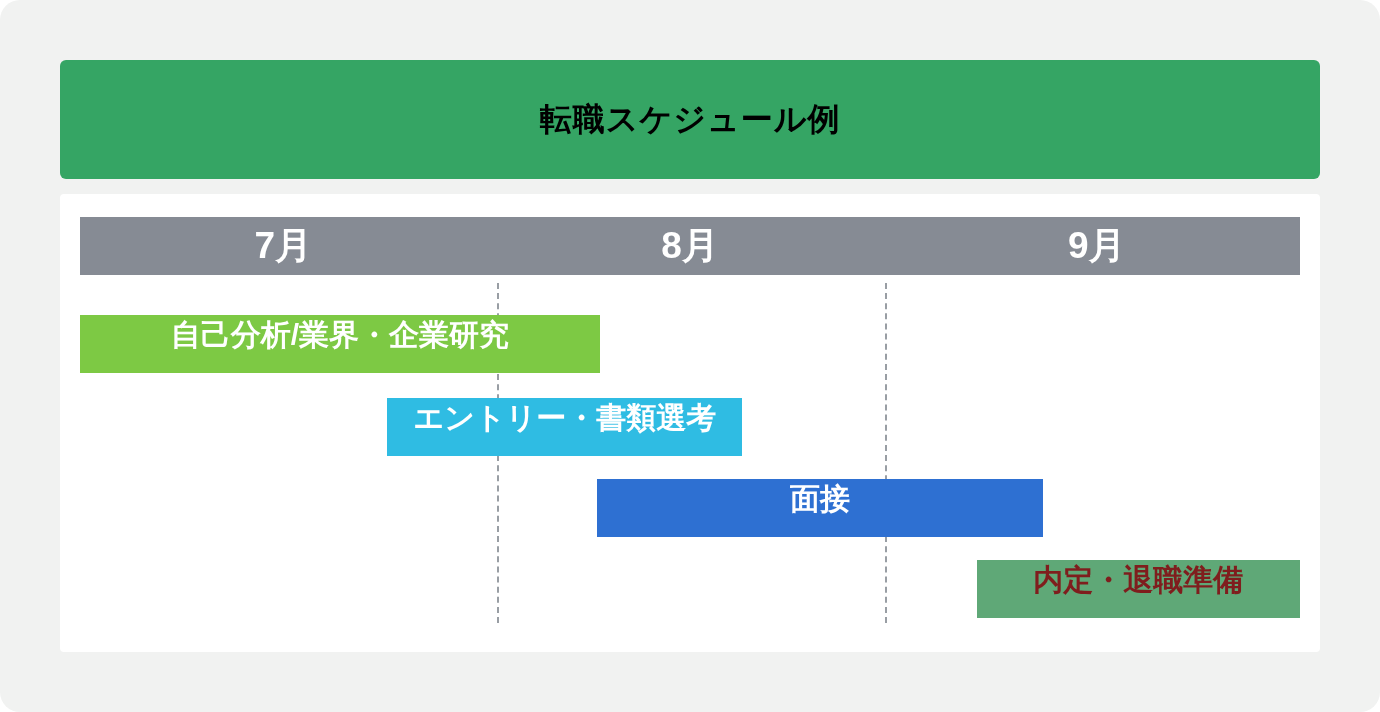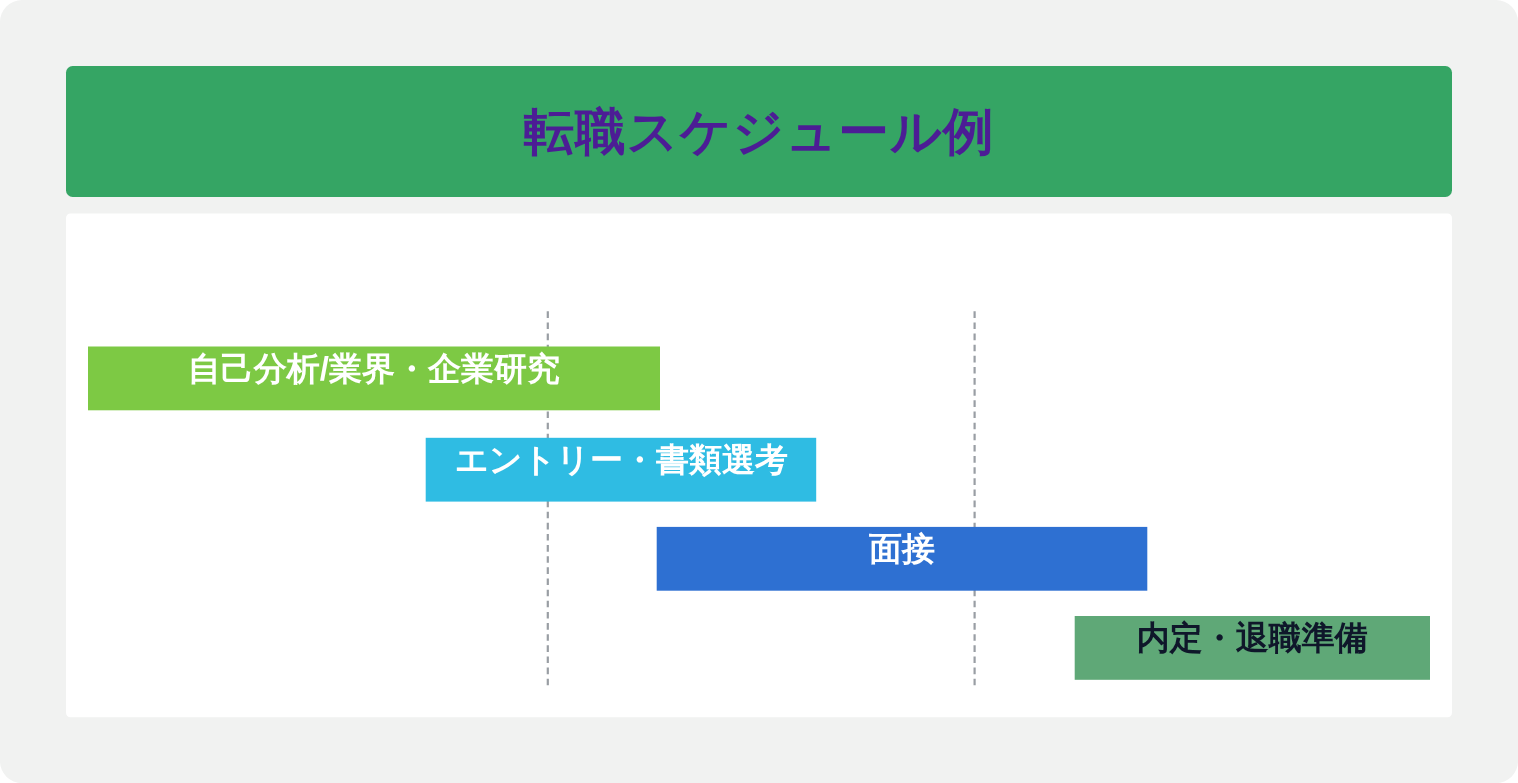--- a/index.html
+++ b/index.html
@@ -9,21 +9,21 @@
   }
   .page{
     position:absolute;left:0;top:0;width:1380px;height:712px;
     border-radius:20px;overflow:hidden;
   }
   .title-banner{
     position:absolute;left:60px;top:60px;width:1260px;height:119px;
     border-radius:6px;display:flex;align-items:center;justify-content:center;
   }
   .title-banner h1{
-    margin:0;font-size:46px;font-weight:700;color:#4c1d95;letter-spacing:1px;
+    margin:0;font-size:32px;font-weight:700;color:#000000;letter-spacing:1px;
   }
   .chart-panel{
     position:absolute;left:60px;top:194px;width:1260px;height:458px;
     background:#ffffff;border-radius:4px;
   }
   .month-bar{
     position:absolute;left:20px;top:23px;width:1220px;height:58px;
     display:flex;
   }
   .month-cell{
@@ -48,31 +48,36 @@
 </head>
 <body>
 
 <div class="page" style="background: rgb(241, 242, 241);">
 
   <div class="title-banner" style="background: rgb(53, 165, 100);">
     <h1>転職スケジュール例</h1>
   </div>
 
   <div class="chart-panel">
+    <div class="month-bar" style="background: rgb(134, 139, 148);">
+        <div class="month-cell">7月</div>
+        <div class="month-cell">8月</div>
+        <div class="month-cell">9月</div>
+      </div>
     <div class="plot-area">
         <div class="gridline" style="left: 34.2%; border-left-color: rgb(153, 158, 164);"></div>
         <div class="gridline" style="left: 66%; border-left-color: rgb(153, 158, 164);"></div>
         <div class="gantt-bar" style="left: 0%; width: 42.6%; top: 40px; height: 58px; background: rgb(125, 201, 68);">
           <span class="bar-label" style="color: rgb(255, 255, 255);">自己分析/業界・企業研究</span>
         </div>
         <div class="gantt-bar" style="left: 42.4%; width: 36.5%; top: 204px; height: 58px; background: rgb(46, 112, 210);">
           <span class="bar-label" style="color: rgb(255, 255, 255);">面接</span>
         </div>
         <div class="gantt-bar" style="left: 25.2%; width: 29.1%; top: 123px; height: 58px; background: rgb(47, 188, 227);">
           <span class="bar-label" style="color: rgb(255, 255, 255);">エントリー・書類選考</span>
         </div>
         <div class="gantt-bar" style="left: 73.5%; width: 26.5%; top: 285px; height: 58px; background: rgb(95, 168, 119);">
-          <span class="bar-label" style="color: #0f172a;">内定・退職準備</span>
+          <span class="bar-label" style="color: #7f1d1d;">内定・退職準備</span>
         </div>
       </div>
   </div>
 
 </div>
 
 </body></html>

